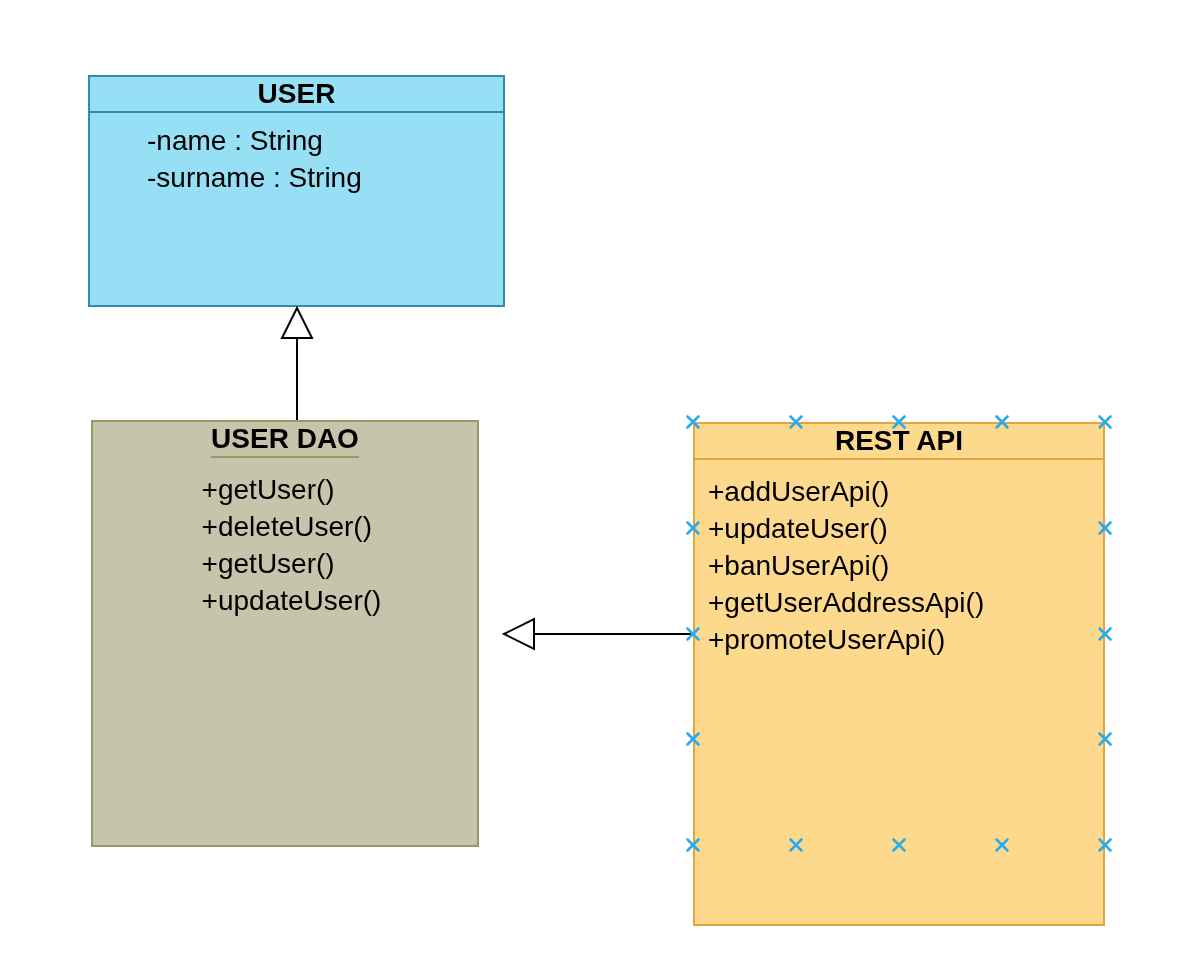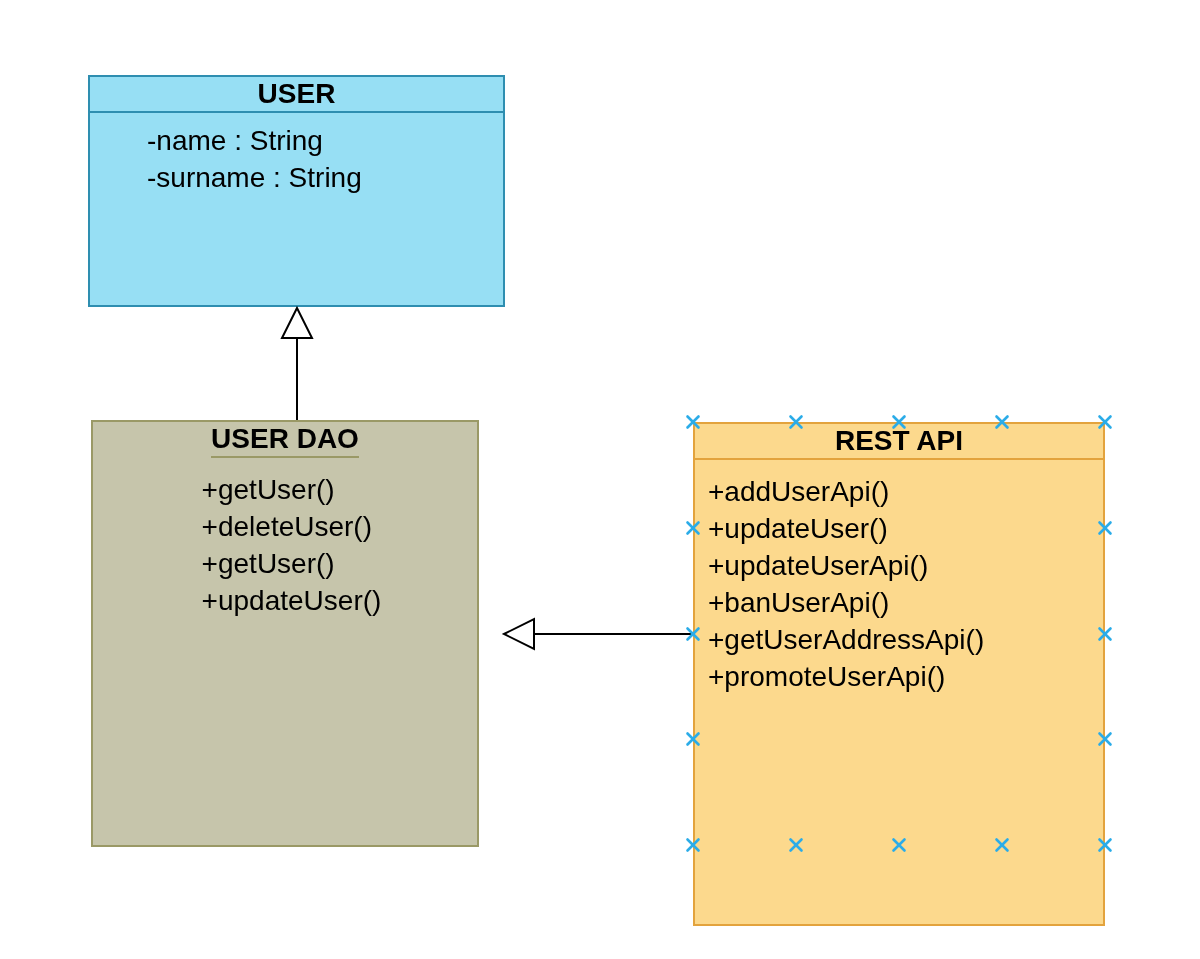--- a/index.html
+++ b/index.html
@@ -59,21 +59,20 @@
       <li>+getUser()</li>
       <li>+updateUser()</li>
     </ul>
   </div>
 
   <div class="uml-box rest-api">
     <div class="uml-title">REST API</div>
     <ul class="uml-members">
       <li>+addUserApi()</li>
       <li>+updateUser()</li>
-      <li>+updateUserApi()</li>
       <li>+banUserApi()</li>
       <li>+getUserAddressApi()</li>
       <li>+promoteUserApi()</li>
     </ul>
   </div>
 
   <svg class="overlay" viewBox="0 0 1200 959">
     <defs>
       <g id="xm">
         <line x1="-5.5" y1="-5.5" x2="5.5" y2="5.5"></line>

